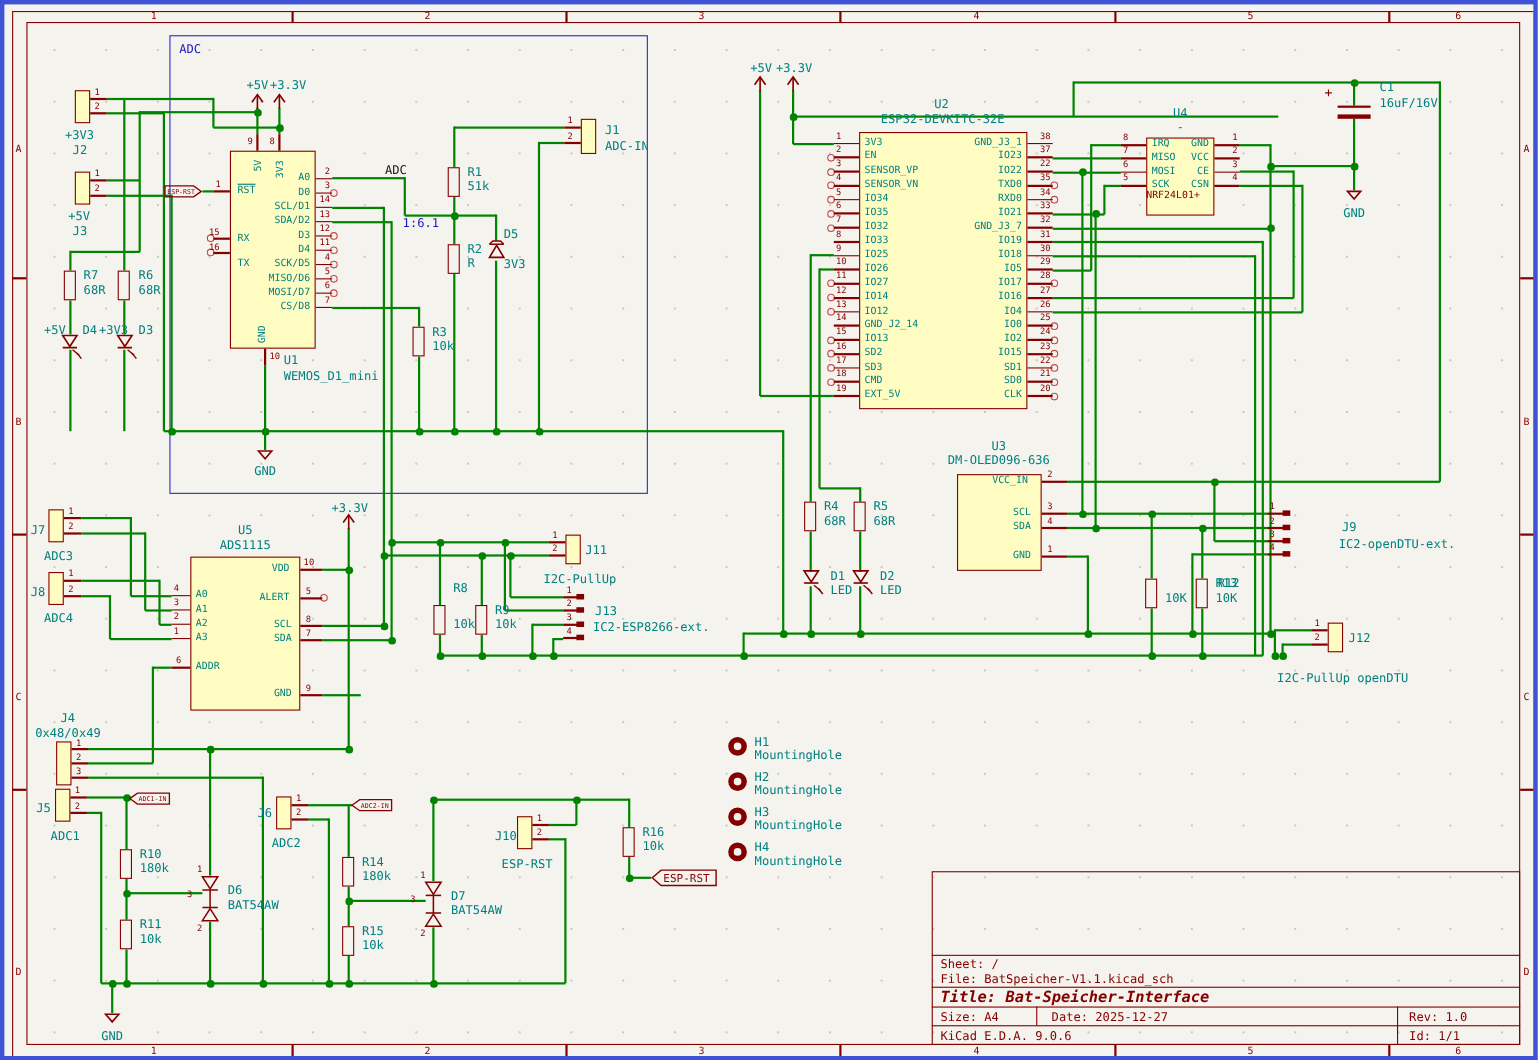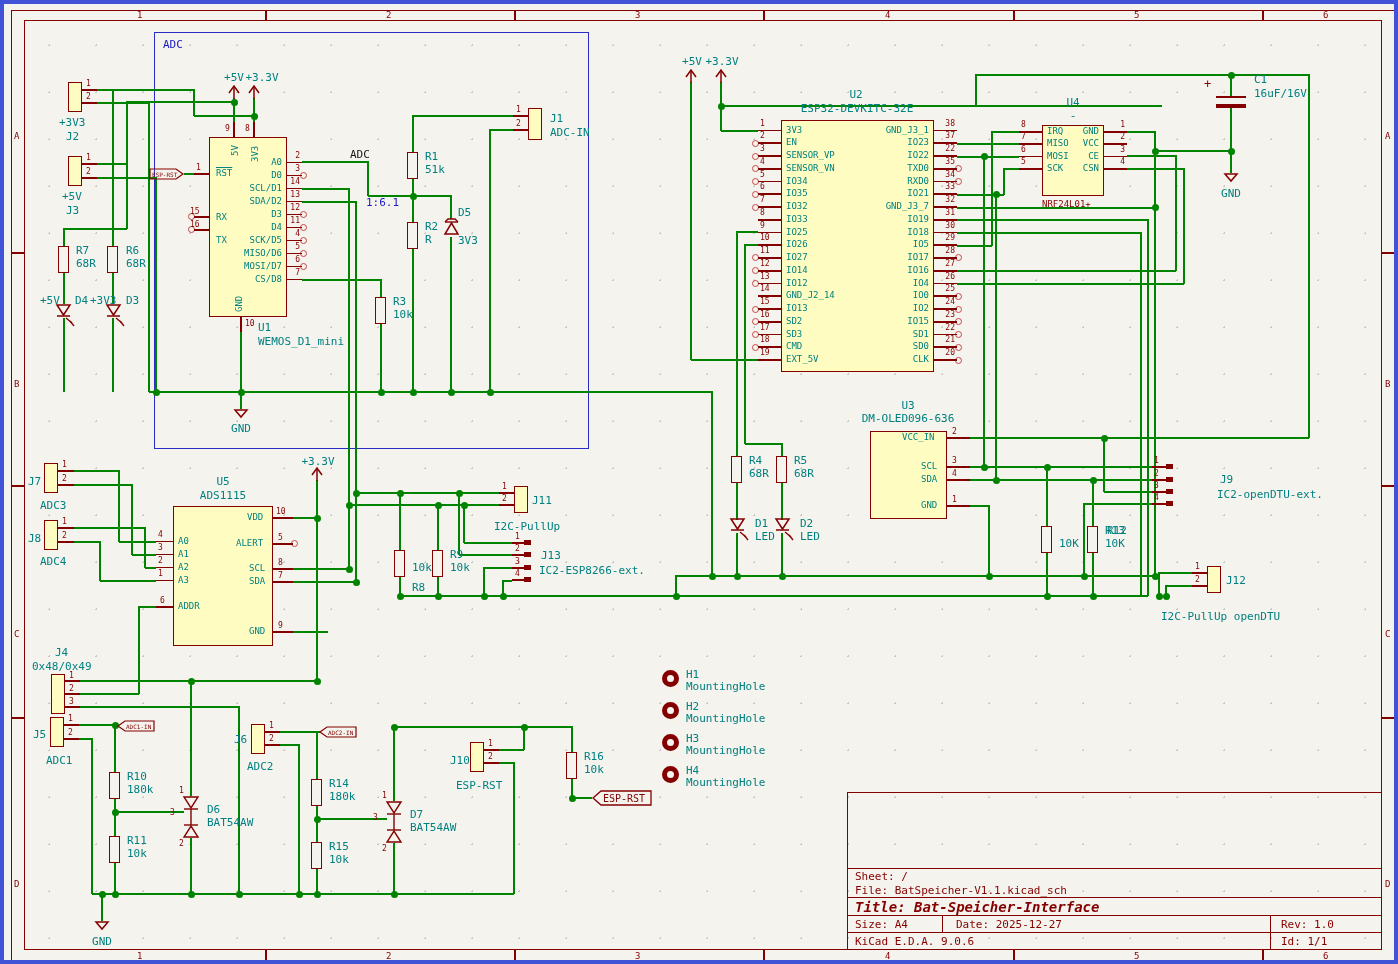--- a/index.html
+++ b/index.html
@@ -650,21 +650,21 @@
         <b class="pnum">3</b>
           <b class="pname">CE</b>
       </div>
         <div class="prow">
         <b class="pnum">4</b>
           <b class="pname">CSN</b>
       </div>
       </div>
     <span class="t s11 ctr" style="left:1019px;top:93px;width:100px">U4</span>
     <span class="t s11 ctr" style="left:1019px;top:106px;width:100px">-</span>
-    <span class="m s9 ctr" style="left:1038px;top:196px;width:48px">NRF24L01+</span>
+    <span class="m s9 ctr" style="left:1038px;top:170px;width:48px">NRF24L01+</span>
   </div>
 
   <div>
     <div class="ic" style="left:169px;top:502px;width:100px;height:140px"></div>
     <div class="pins lp u5lp r13" style="left:152px;top:531.5px;width:90px">
         <div class="prow">
         <b class="pnum">4</b>
           <b class="pname">A0</b>
       </div>
         <div class="prow">
@@ -718,21 +718,21 @@
     <div class="res" style="left:772px;top:452px"></div>
     <span class="t s11" style="left:790px;top:451px">R5</span>
       <span class="t s11" style="left:790px;top:464px">68R</span>
     <div class="res" style="left:103px;top:242px"></div>
     <span class="t s11" style="left:122px;top:241px">R6</span>
       <span class="t s11" style="left:122px;top:254px">68R</span>
     <div class="res" style="left:54px;top:242px"></div>
     <span class="t s11" style="left:72px;top:241px">R7</span>
       <span class="t s11" style="left:72px;top:254px">68R</span>
     <div class="res" style="left:390px;top:546px"></div>
-    <span class="t s11" style="left:408px;top:578px">R8</span>
+    <span class="t s11" style="left:408px;top:525px">R8</span>
       <span class="t s11" style="left:408px;top:558px">10k</span>
     <div class="res" style="left:428px;top:546px"></div>
     <span class="t s11" style="left:446px;top:545px">R9</span>
       <span class="t s11" style="left:446px;top:558px">10k</span>
     <div class="res" style="left:105px;top:768px"></div>
     <span class="t s11" style="left:123px;top:767px">R10</span>
       <span class="t s11" style="left:123px;top:780px">180k</span>
     <div class="res" style="left:105px;top:832px"></div>
     <span class="t s11" style="left:123px;top:831px">R11</span>
       <span class="t s11" style="left:123px;top:844px">10k</span>

